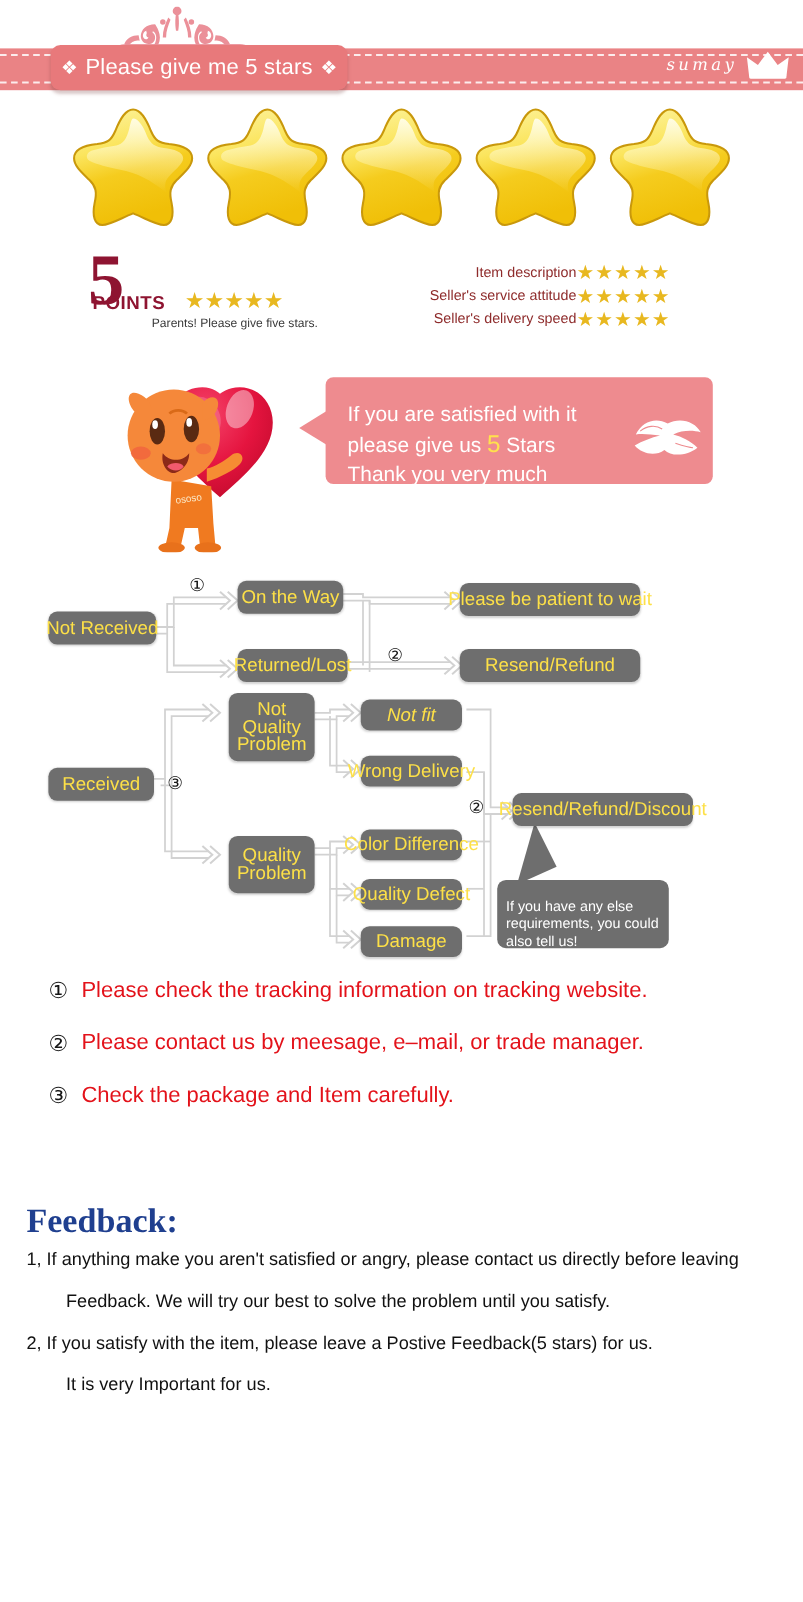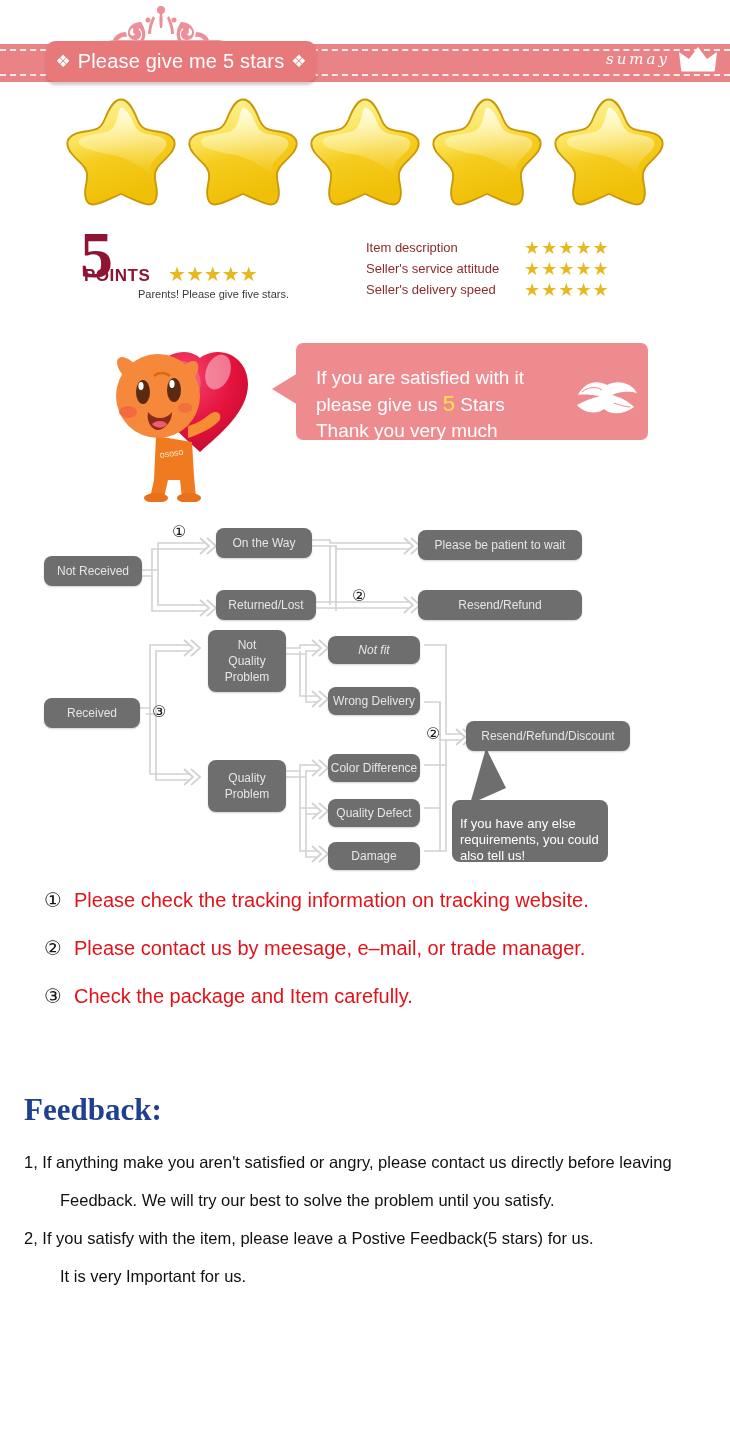--- a/index.html
+++ b/index.html
@@ -62,21 +62,21 @@
   }
   #points-stars{position:absolute;left:88px;top:38px;}
   #points-caption{
     position:absolute;left:58px;top:62px;
     font-size:11px;color:#3a3a3a;
   }
   .ministar{color:#e8b820;font-size:20px;letter-spacing:0px;line-height:1;}
 
   
   #ratings{position:absolute;left:366px;top:237px;width:280px;}
-  .rating-row{display:flex;align-items:center;height:21px;}
+  .rating-row{display:flex;align-items:center;height:21px;text-align:right;}
   .rating-label{
     width:158px;font-size:13px;color:#8e2b2b;white-space:nowrap;
   }
   .rating-stars{color:#e8b820;font-size:18px;letter-spacing:1px;line-height:1;}
 
   
   #mascot{position:absolute;left:88px;top:330px;width:180px;height:172px;}
   #pink-bubble{
     position:absolute;left:296px;top:343px;width:352px;height:97px;
     background:#ee8b8f;border-radius:7px;
@@ -89,23 +89,23 @@
   #bubble-lines{
     position:absolute;left:20px;top:10px;width:250px;
     color:#fff;font-size:19px;line-height:26px;margin-top:12px;
   }
   .hl-five{color:#ffe14d;font-size:22px;font-weight:normal;}
   #lips{position:absolute;right:8px;top:30px;width:66px;height:44px;}
 
   
   #flow{position:absolute;left:0;top:512px;width:730px;height:368px;}
   .fbox{
-    position:absolute;background:#6e6e6e;border-radius:8px;color:#e5e5e5;
+    position:absolute;background:#6e6e6e;border-radius:8px;color:#fde047;
     display:flex;align-items:center;justify-content:center;
-    font-size:12px;text-align:center;line-height:16px;
+    font-size:17px;text-align:center;line-height:16px;
     padding:0 8px;box-sizing:border-box;white-space:nowrap;
     box-shadow:0 1px 2px rgba(0,0,0,.18);
   }
   .fbox.multi{white-space:normal;justify-content:flex-start;text-align:left;}
   .circnum{
     position:absolute;font-size:16px;color:#151515;
     font-family:"DejaVu Sans",sans-serif;line-height:1;
   }
   #callout{
     position:absolute;left:452px;top:288px;width:156px;height:62px;
@@ -120,21 +120,21 @@
   .note-num{
     font-size:20px;color:#151515;width:30px;flex:none;line-height:28px;
     font-family:"DejaVu Sans",sans-serif;
   }
   .note-text{font-size:20px;color:#e3121a;line-height:28px;white-space:nowrap;}
 
   
   #feedback{position:absolute;left:24px;top:1090px;width:700px;}
   #feedback-title{
     font-family:"Liberation Serif",serif;font-weight:bold;
-    font-size:31px;color:#1f3f8f;line-height:40px;margin-bottom:17px;
+    font-size:31px;color:#1f3f8f;line-height:40px;margin-bottom:0;
   }
   .fb-line{font-size:16.5px;color:#111;line-height:30px;white-space:nowrap;}
   .fb-line.indent{padding-left:36px;}
   .fb-gap{height:8px;}
 </style>
 </head>
 <body>
 
 <div id="header">
 

